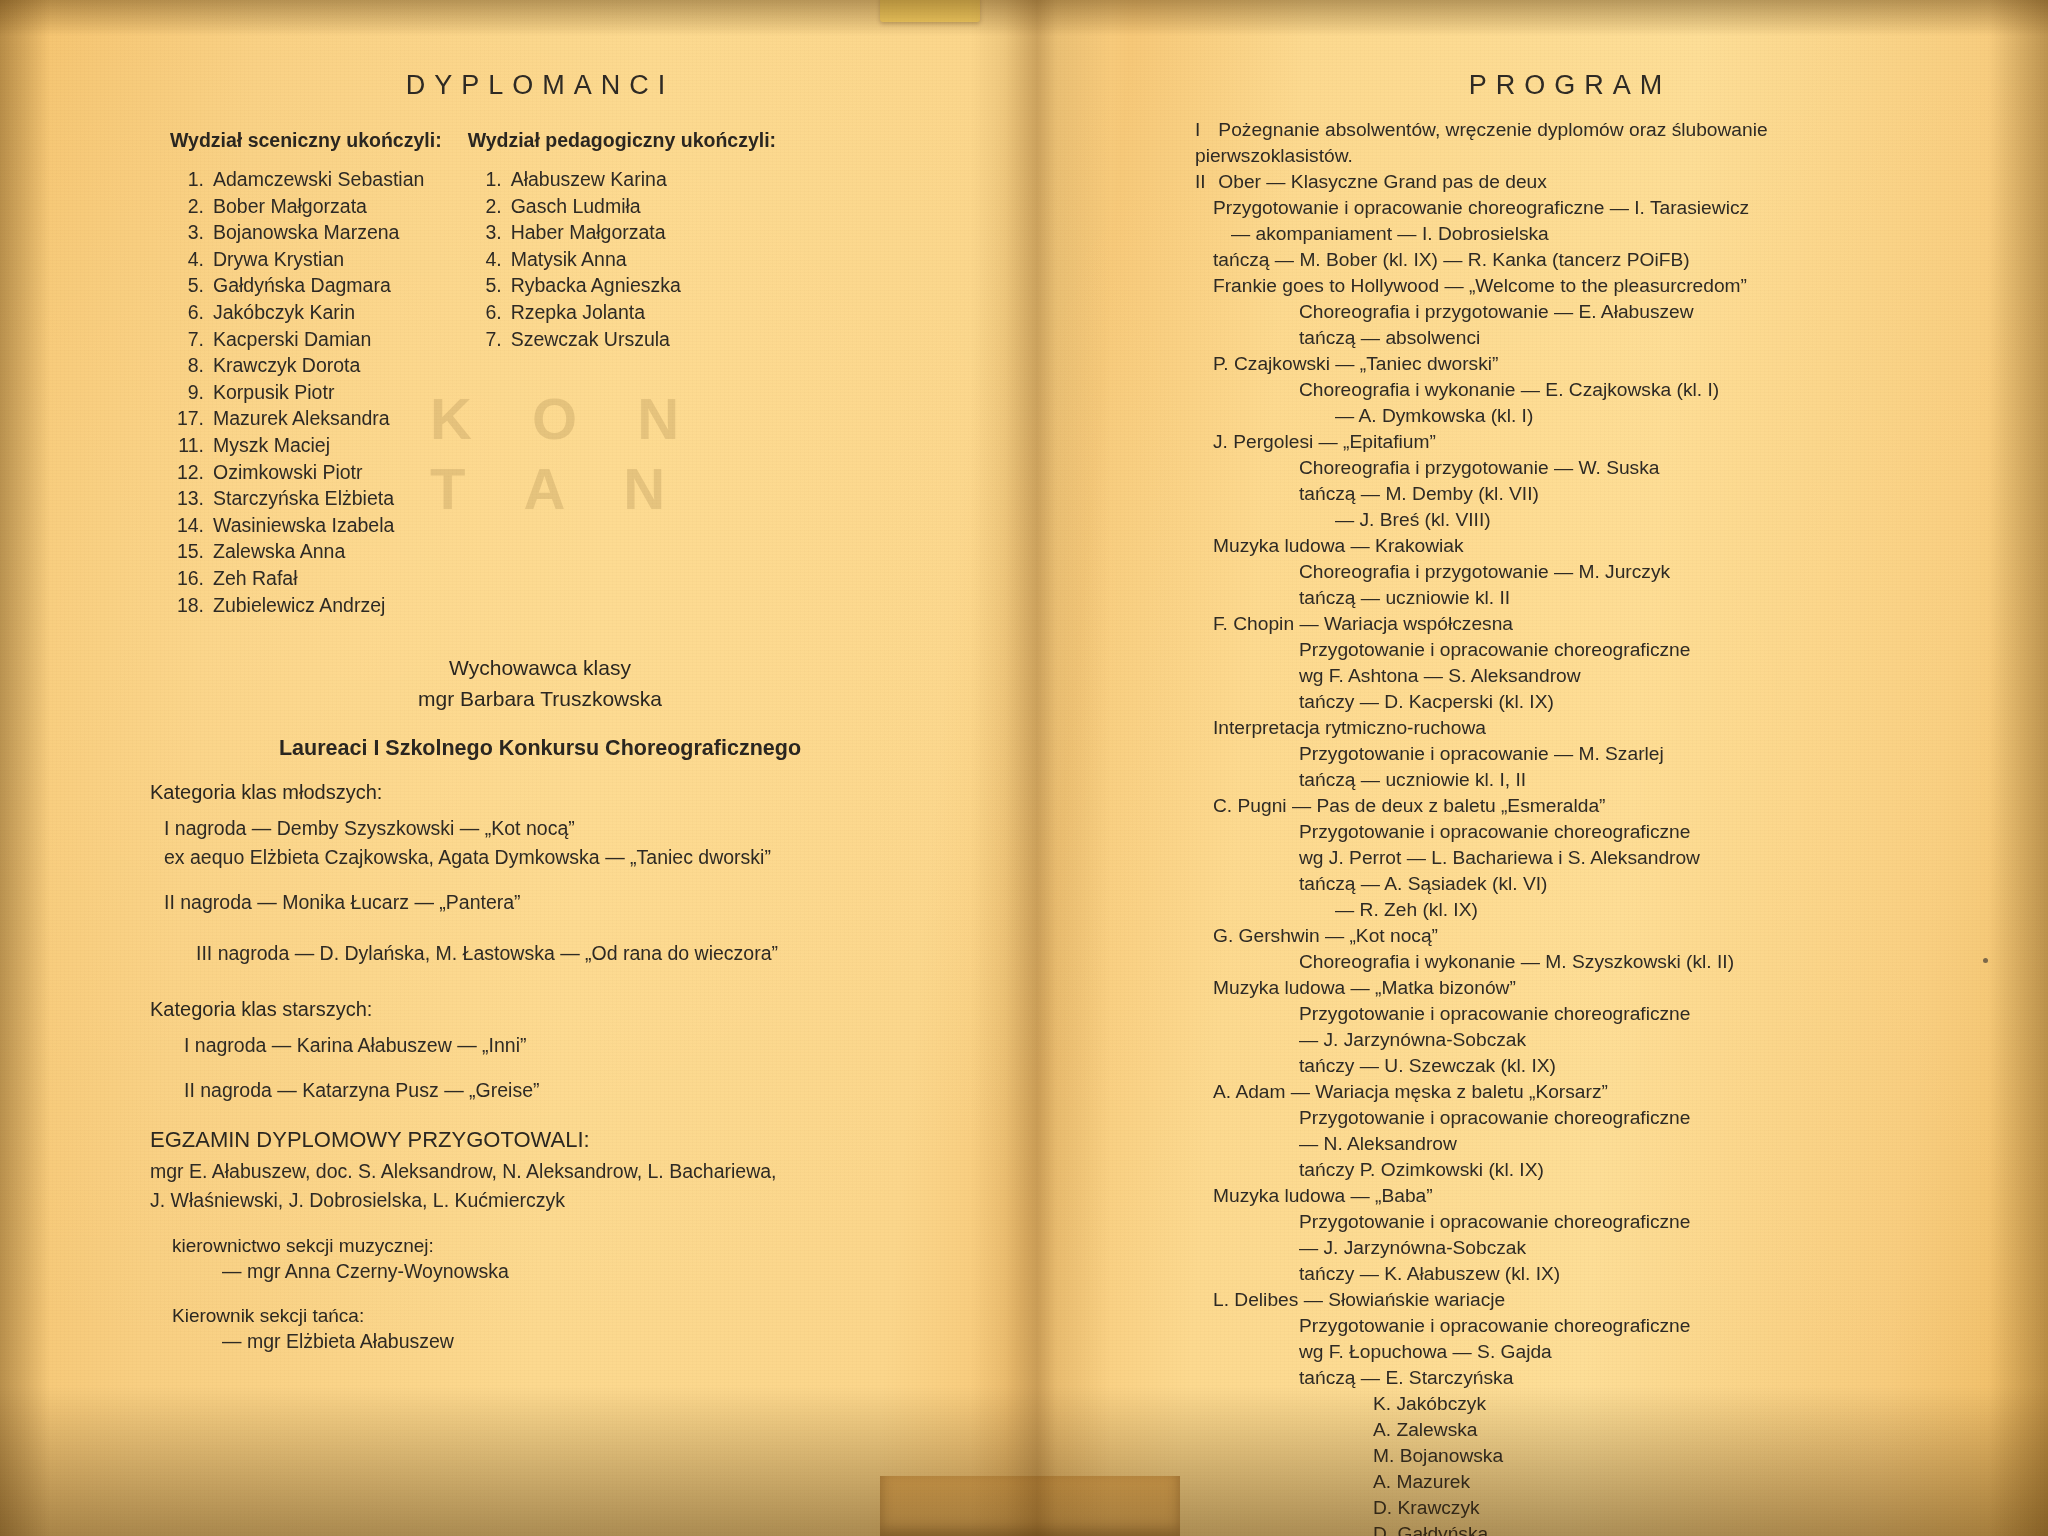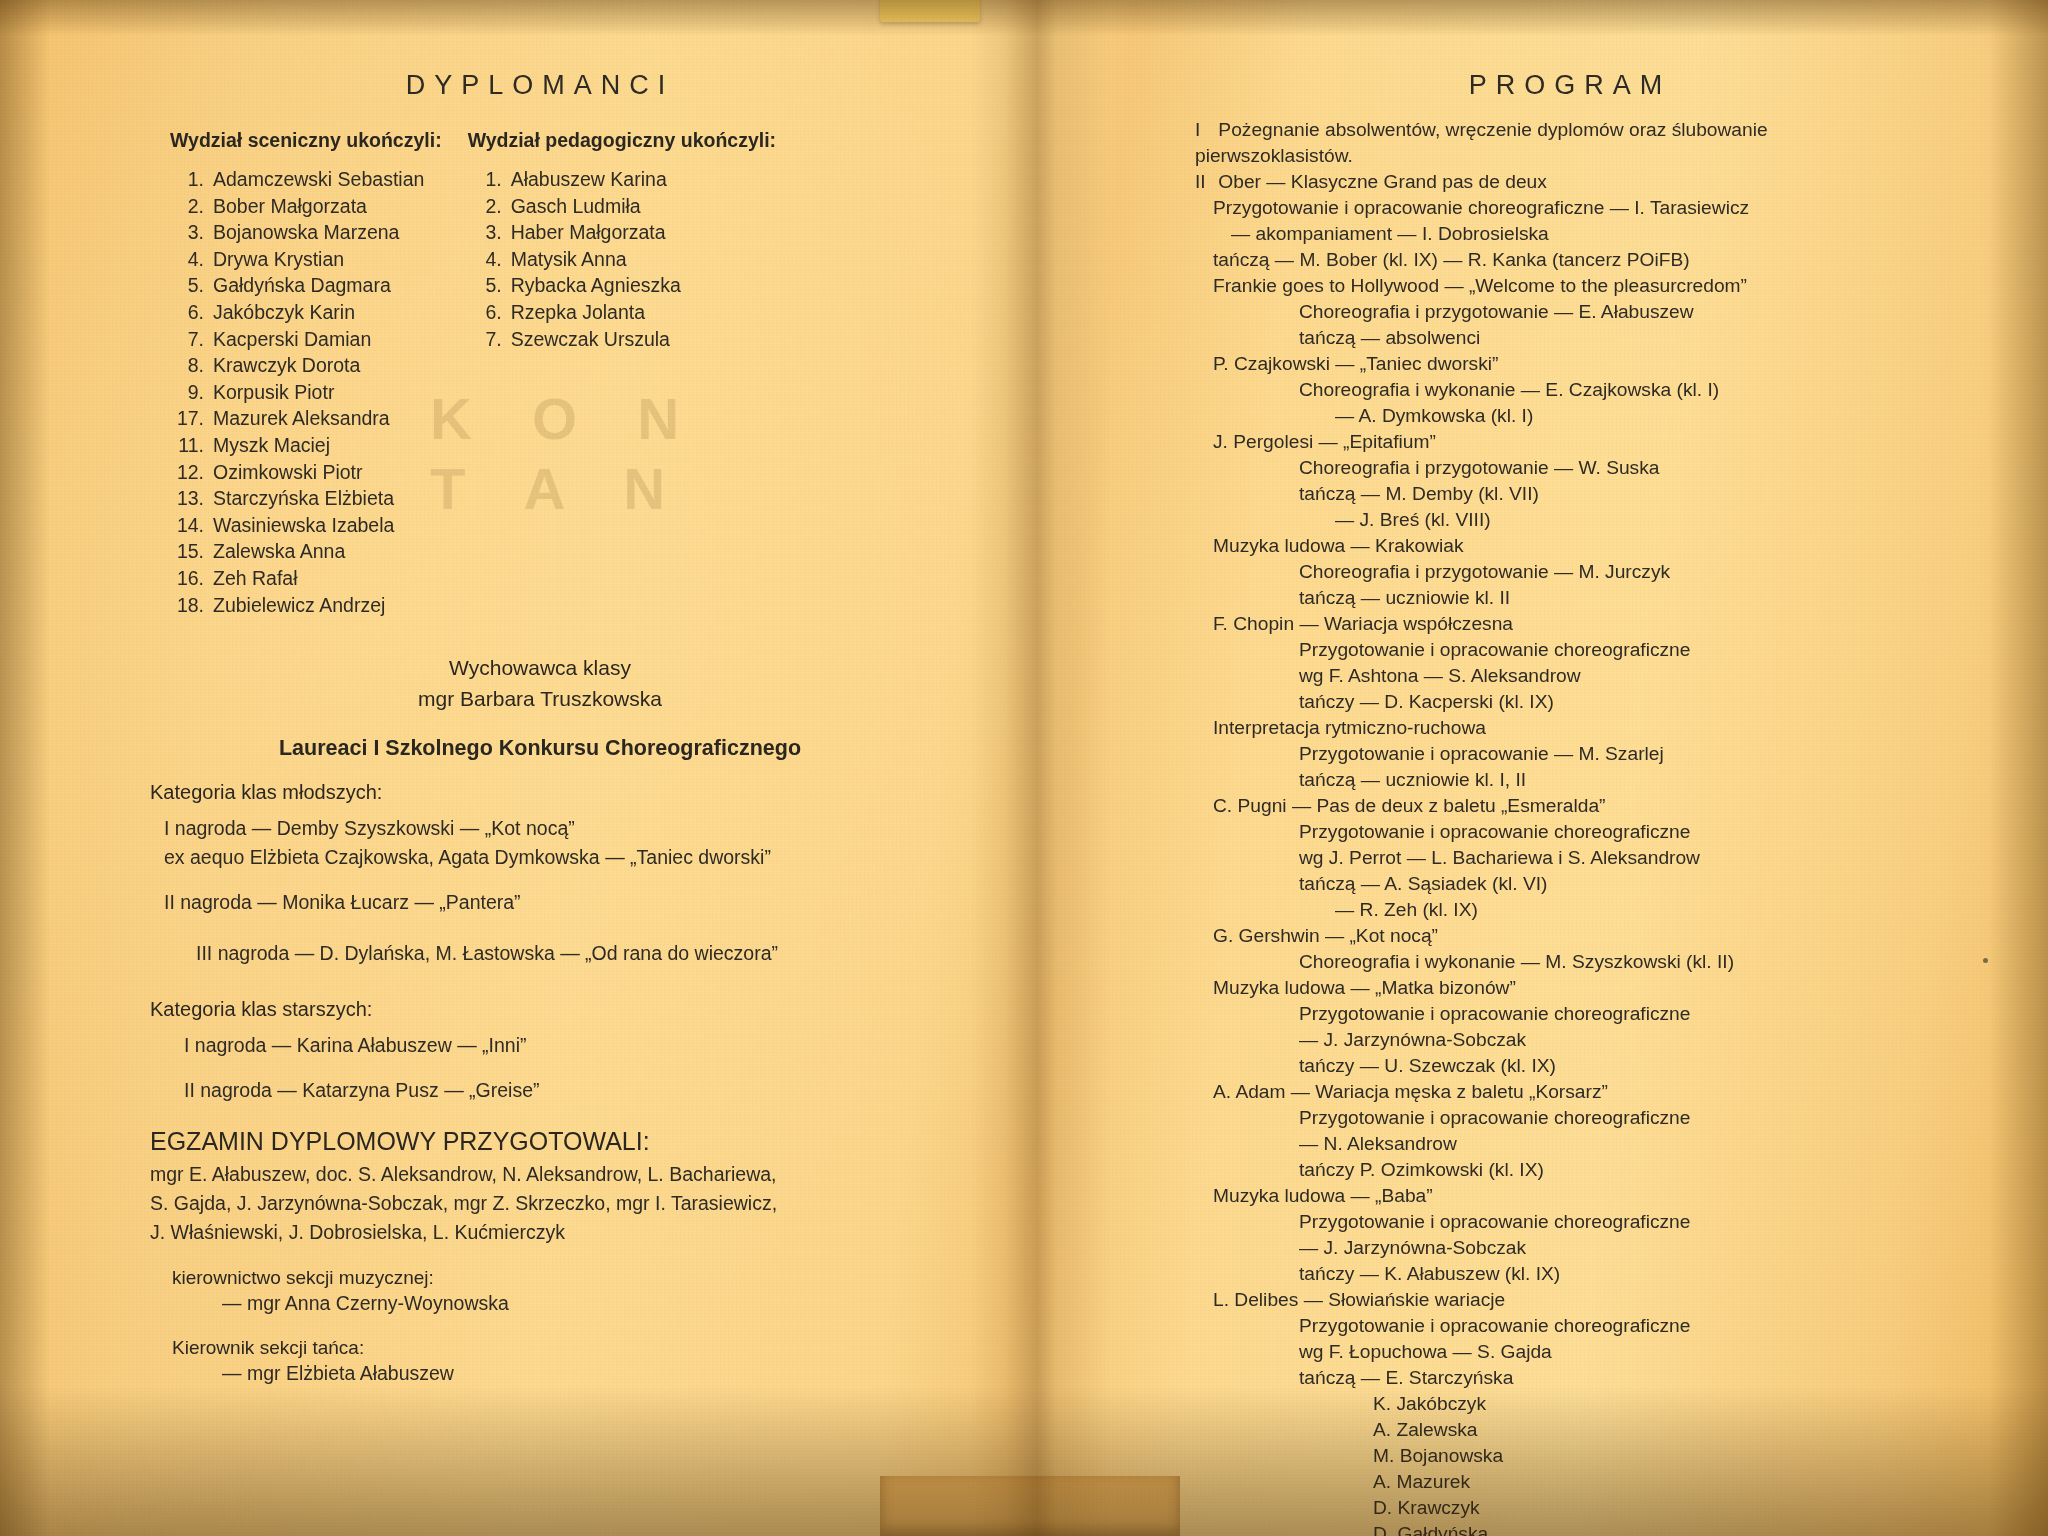--- a/index.html
+++ b/index.html
@@ -170,21 +170,21 @@
   }
   .award {
     font-size: 19.5px;
     line-height: 29px;
     color: #2e2a24;
     margin-left: 14px;
   }
   .award.indent1 { margin-left: 14px; }
   .award.indent2 { margin-left: 34px; }
   .exam-head {
-    font-size: 25px;
+    font-size: 22px;
     margin-top: 22px;
     color: #2b2720;
   }
   .exam-body {
     font-size: 19.5px;
     line-height: 29px;
     color: #2e2a24;
   }
   .sub-head {
     font-size: 19px;
@@ -306,21 +306,20 @@
 
     <div class="cat-head" style="margin-top:30px;">Kategoria klas starszych:</div>
     <div id="awards-old" style="margin-top:10px;">
         <div class="award indent2">I nagroda — Karina Ałabuszew — „Inni”</div>
         <div class="award indent2" style="margin-top: 16px;">II nagroda — Katarzyna Pusz — „Greise”</div>
       </div>
 
     <div class="exam-head">EGZAMIN DYPLOMOWY PRZYGOTOWALI:</div>
     <div id="exam-lines" style="margin-top:4px;">
         <div class="exam-body">mgr E. Ałabuszew, doc. S. Aleksandrow, N. Aleksandrow, L. Bachariewa,</div>
-        <div class="exam-body">S. Gajda, J. Jarzynówna-Sobczak, mgr Z. Skrzeczko, mgr I. Tarasiewicz,</div>
         <div class="exam-body">J. Właśniewski, J. Dobrosielska, L. Kućmierczyk</div>
       </div>
 
     <div class="sub-head">kierownictwo sekcji muzycznej:</div>
     <div class="sub-item">— mgr Anna Czerny-Woynowska</div>
 
     <div class="sub-head">Kierownik sekcji tańca:</div>
     <div class="sub-item">— mgr Elżbieta Ałabuszew</div>
   </div>
 

